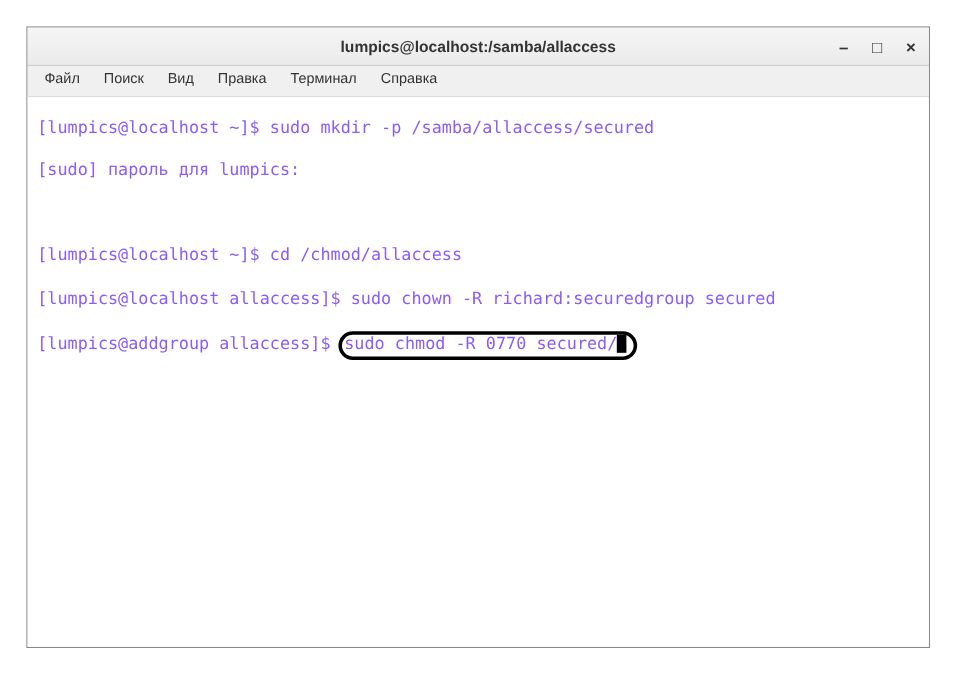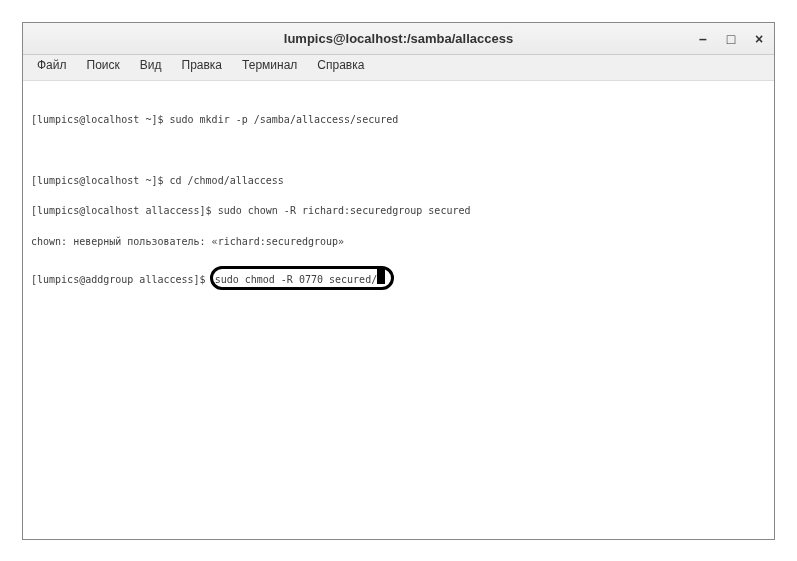--- a/index.html
+++ b/index.html
@@ -67,25 +67,25 @@
     }
     .menu-item {
       font-size: 12px;
       color: #333;
       padding: 3px 8px;
       cursor: pointer;
     }
     .terminal-area {
       flex: 1;
       background: #fff;
-      padding: 20px 8px;
+      padding: 0 8px;
       font-family: "DejaVu Sans Mono", "Liberation Mono", monospace;
-      font-size: 10px;
+      font-size: 14px;
       line-height: 1.25;
-      color: #404040;
+      color: #8b5cf6;
       white-space: pre;
       overflow: hidden;
       position: relative;
     }
     .term-line {
       display: block;
       min-height: 18px;
     }
     .highlight-box {
       display: inline-block;
@@ -121,19 +121,19 @@
     <span class="menu-item">Файл</span>
     <span class="menu-item">Поиск</span>
     <span class="menu-item">Вид</span>
     <span class="menu-item">Правка</span>
     <span class="menu-item">Терминал</span>
     <span class="menu-item">Справка</span>
   </div>
 
   <div class="terminal-area">
 <span class="term-line">[lumpics@localhost ~]$ sudo mkdir -p /samba/allaccess/secured</span>
+<span class="term-line">[sudo] пароль для lumpics:</span>
 <span class="term-line"></span>
 <span class="term-line">[lumpics@localhost ~]$ cd /chmod/allaccess</span>
 <span class="term-line">[lumpics@localhost allaccess]$ sudo chown -R richard:securedgroup secured</span>
-<span class="term-line">chown: неверный пользователь: «richard:securedgroup»</span>
 <span class="term-line"><span>[lumpics@addgroup allaccess]$ </span><span class="highlight-box"><span>sudo chmod -R 0770 secured/</span><span class="cursor-block"></span></span></span>
   </div>
 </div>
 
 </body></html>

